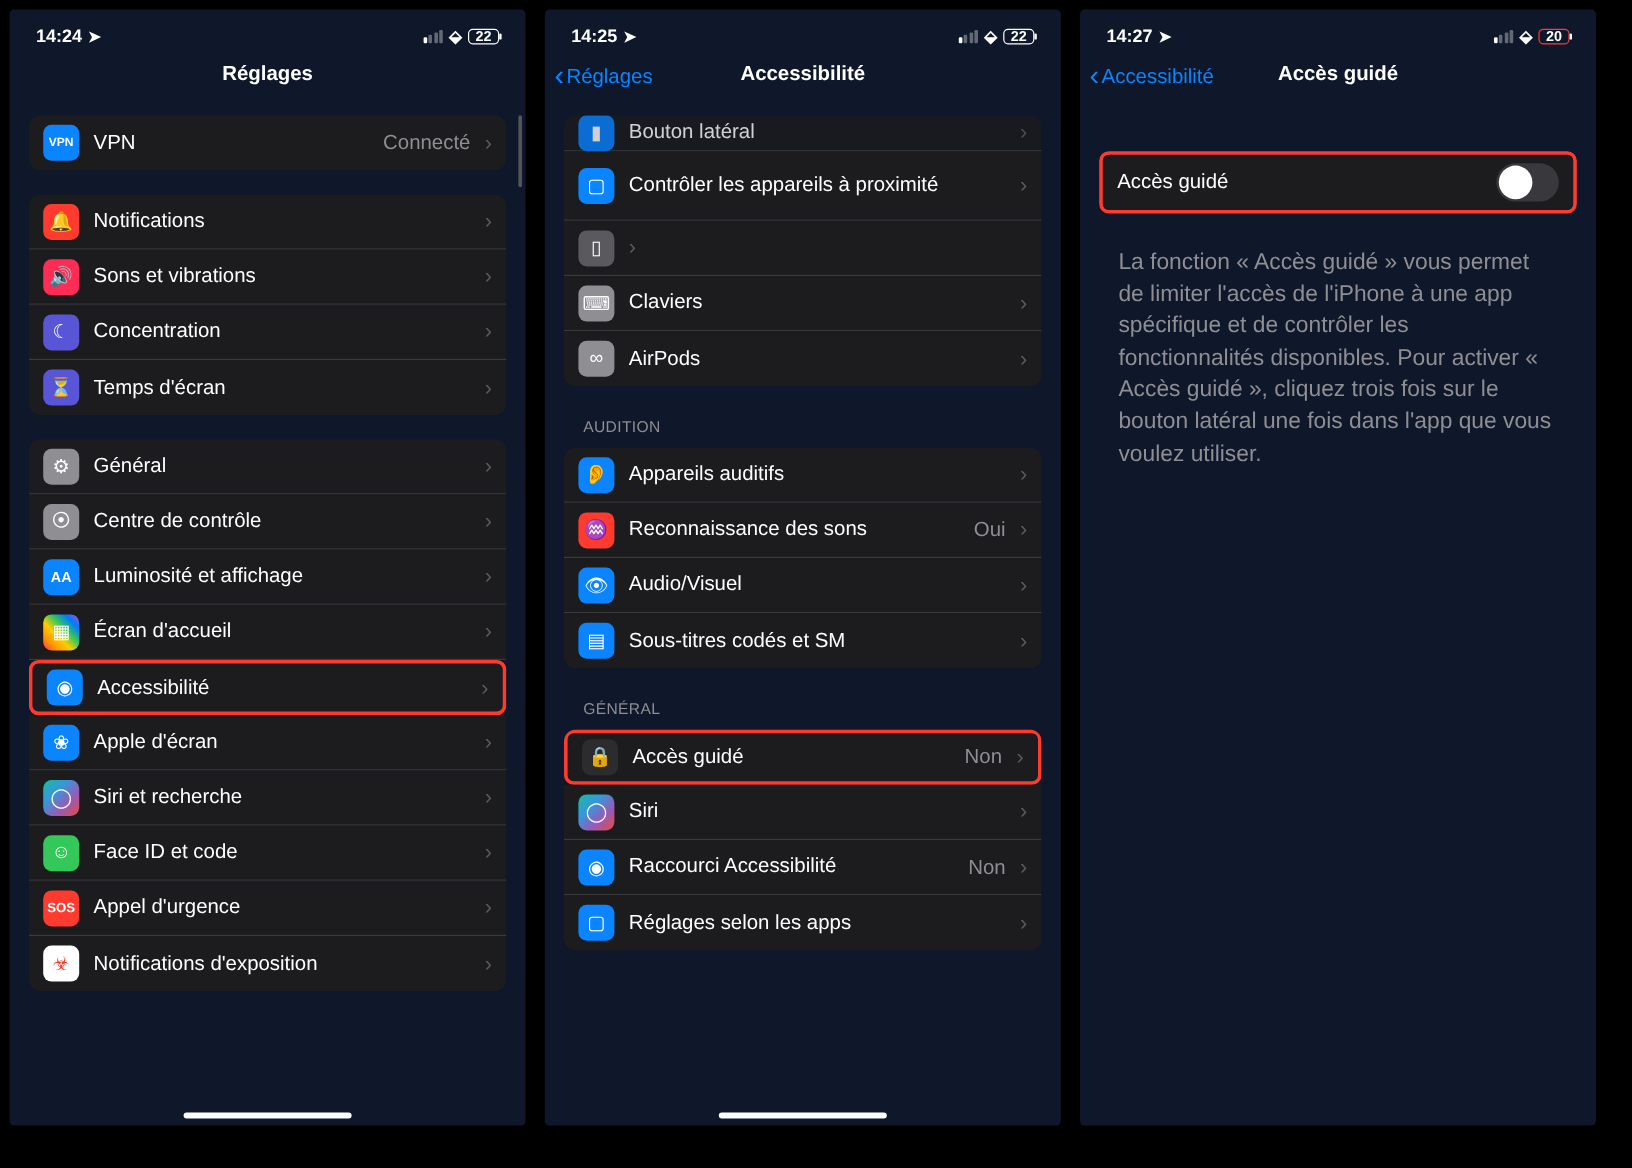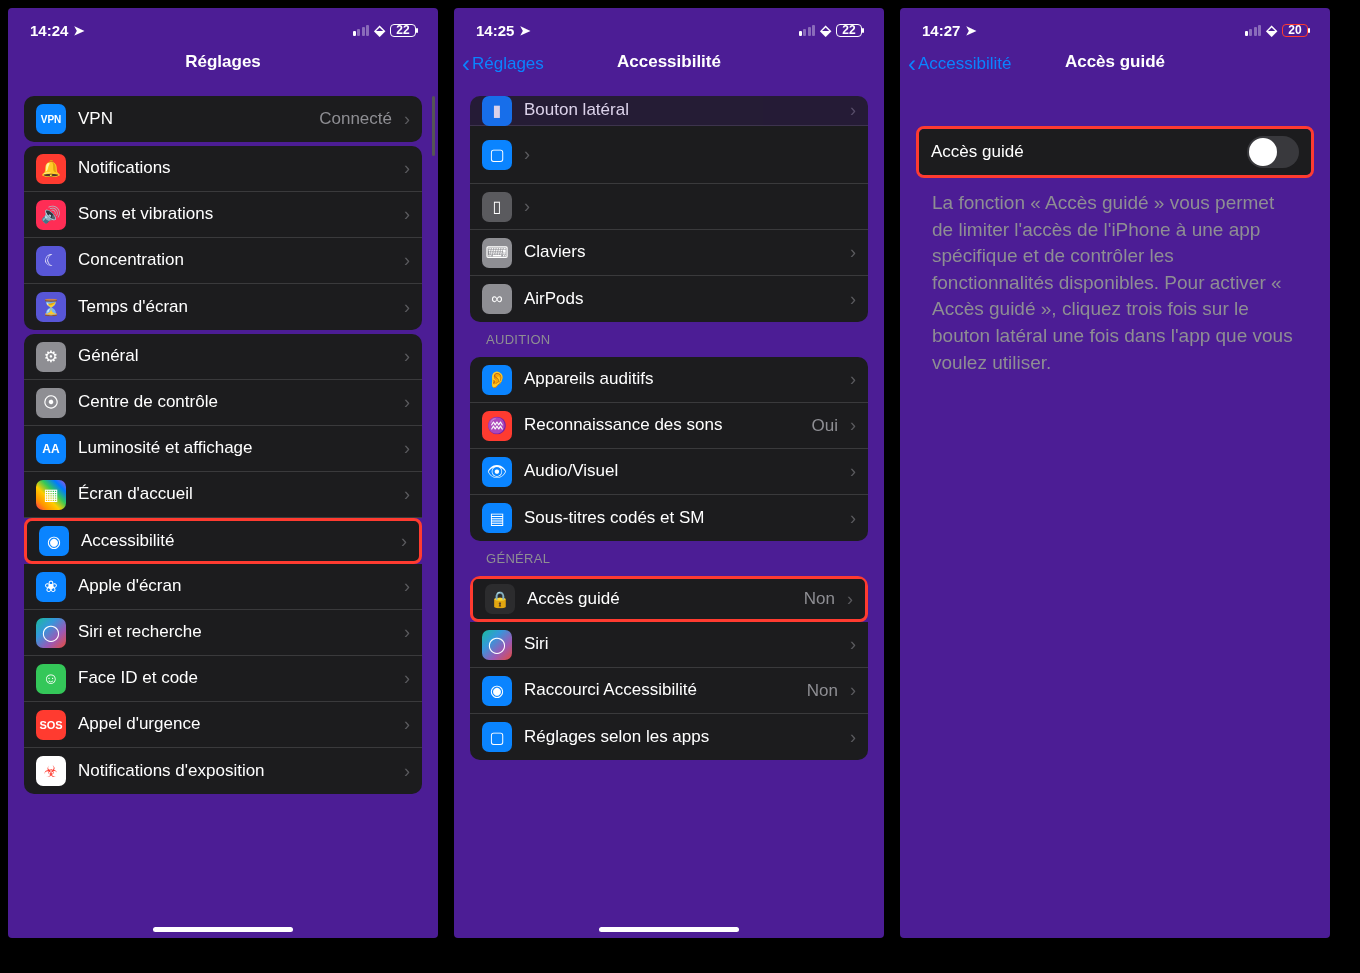--- a/index.html
+++ b/index.html
@@ -1,38 +1,38 @@
 <!DOCTYPE html>
 <html><head>
 <meta charset="utf-8">
 <style>
   * { box-sizing: border-box; margin: 0; padding: 0; }
   html, body { background: #000; font-family: -apple-system, "Helvetica Neue", Arial, sans-serif; color: #fff; }
   body { width: 1360px; height: 973px; display: flex; }
-  .phone { width: 430px; height: 930px; margin: 8px; background: #4c1d95; position: relative; overflow: hidden; border-radius: 4px; }
+  .phone { width: 430px; height: 930px; margin: 8px; background: #0f172a; position: relative; overflow: hidden; border-radius: 4px; }
   .statusbar { height: 44px; display: flex; justify-content: space-between; align-items: center; padding: 0 22px; font-size: 15px; font-weight: 600; }
   .sb-left { display: flex; align-items: center; gap: 5px; }
   .sb-right { display: flex; align-items: center; gap: 5px; }
   .loc-icon { font-size: 13px; }
   .signal { display: flex; align-items: flex-end; gap: 1.5px; }
   .signal span { width: 3px; background: #fff; border-radius: 1px; }
   .signal span:nth-child(1){height:5px;} .signal span:nth-child(2){height:7px;}
   .signal span:nth-child(3){height:9px;} .signal span:nth-child(4){height:11px;}
   .signal.dim span:nth-child(2),.signal.dim span:nth-child(3),.signal.dim span:nth-child(4){opacity:.35;}
   .signal.dim span:nth-child(1){opacity:1;}
   .wifi-icon { font-size: 14px; line-height: 1; }
   .batt { border: 1.5px solid #fff; border-radius: 4px; width: 26px; height: 13px; position: relative; display: flex; align-items: center; justify-content: center; font-size: 12px; font-weight: 700; }
   .batt::after { content: ""; position: absolute; right: -3px; width: 2px; height: 5px; background: #fff; border-radius: 1px; }
   .batt.red { border-color: #ff3b30; color: #fff; }
   .navbar { height: 44px; display: flex; align-items: flex-start; justify-content: center; position: relative; }
   .navbar .title { font-size: 17px; font-weight: 600; }
   .navbar .back { position: absolute; left: 8px; display: flex; align-items: center; color: #0a84ff; font-size: 17px; }
   .navbar .back .chev { font-size: 24px; margin-right: 2px; line-height: 1; }
   .scroll { position: absolute; top: 88px; bottom: 0; left: 0; right: 0; overflow: hidden; padding-bottom: 20px; }
-  .group { margin: 4px 16px; border-radius: 10px; overflow: hidden; }
+  .group { margin: 20px 16px; border-radius: 10px; overflow: hidden; }
   .group.tight-top { margin-top: 0; }
   .group-header { font-size: 13px; color: #8e8e93; text-transform: uppercase; padding: 6px 32px; letter-spacing: 0.3px; }
   .row { background: #1c1c1e; display: flex; align-items: center; height: 46px; padding: 0 12px; gap: 12px; border-bottom: 0.5px solid #3a3a3c; cursor: pointer; }
   .group .row:last-child { border-bottom: none; }
   .row.row-tall { height: 58px; }
   .iconbox { width: 30px; height: 30px; border-radius: 7px; display: flex; align-items: center; justify-content: center; font-size: 16px; flex-shrink: 0; color: #fff; }
   .label { flex: 1; font-size: 17px; line-height: 1.2; }
   .value { color: #8e8e93; font-size: 17px; }
   .chev-right { color: #5a5a5e; font-size: 18px; }
   .hl { border: 3px solid #ff3b30; border-radius: 8px; }
@@ -190,20 +190,22 @@
   </div>
   <div class="scroll">
     <div class="group tight-top">
       <div class="row" style="height:30px;opacity:.8">
           <span class="iconbox bg-blue">▮</span>
           <span class="label">Bouton latéral</span>
           <span class="chev-right">›</span>
         </div>
       <div class="row row-tall">
           <span class="iconbox bg-blue">▢</span>
+          <span class="label"><span>Contrôler les appareils
+à proximité</span></span>
           <span class="chev-right">›</span>
         </div>
       <div class="row">
           <span class="iconbox bg-dgray">▯</span>
           <span class="chev-right">›</span>
         </div>
       <div class="row">
           <span class="iconbox bg-gray">⌨</span>
           <span class="label">Claviers</span>
           <span class="chev-right">›</span>

